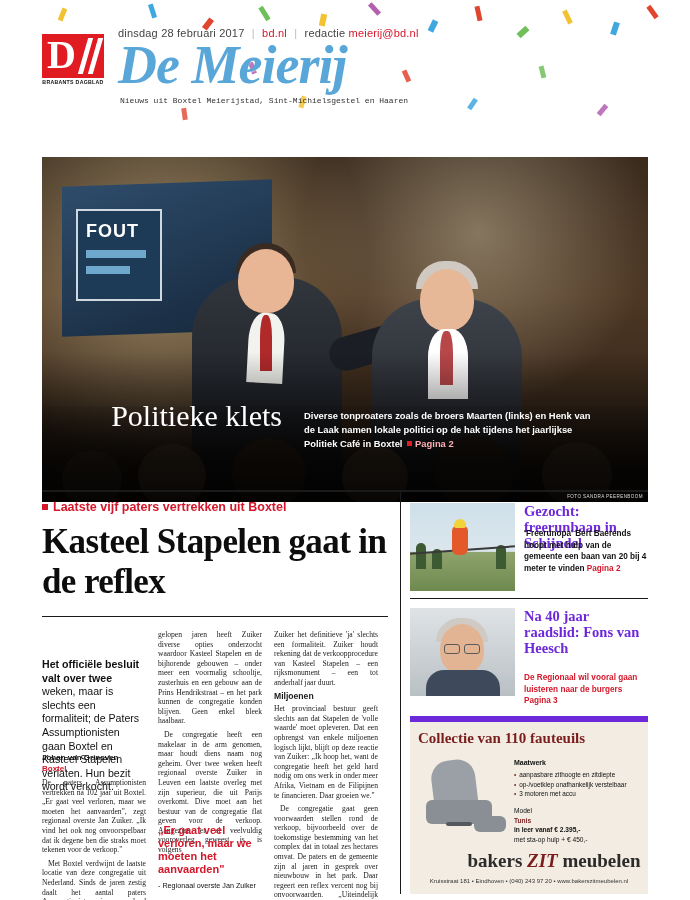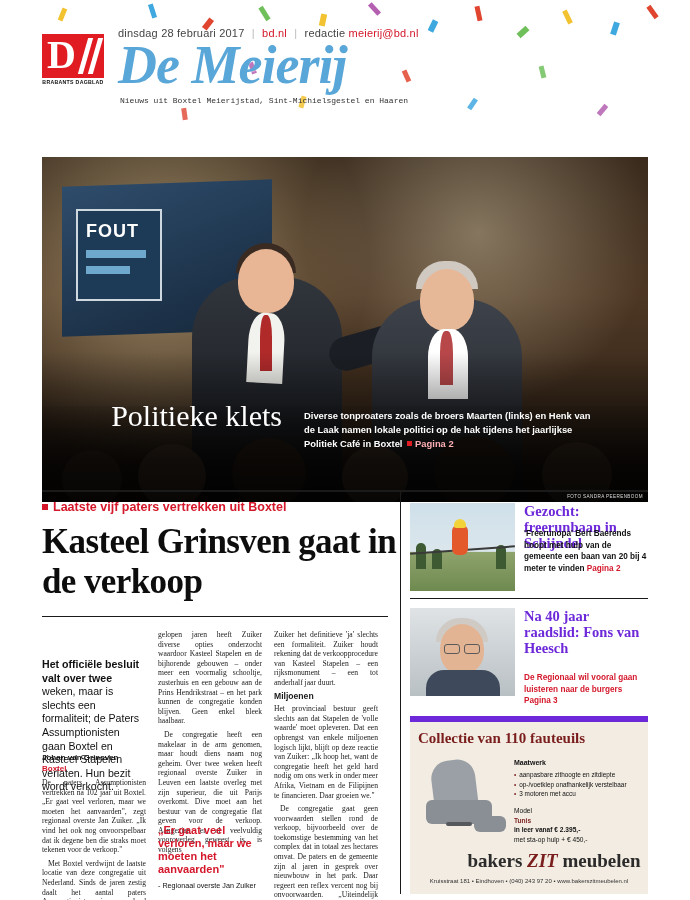--- a/index.html
+++ b/index.html
@@ -222,21 +222,21 @@
   </div>
 
   <div class="rule" style="left:42px; top:490px; width:606px; height:2px;"></div>
   <div class="rule" style="left:400px; top:490px; width:1px; height:404px; background:#1a1a1a;"></div>
   <div class="rule" style="left:410px; top:598px; width:238px; height:1px;"></div>
   <div class="rule" style="left:42px; top:616px; width:346px; height:1px;"></div>
 
   <div class="kicker">
     <span class="sq"></span><span>Laatste vijf paters vertrekken uit Boxtel</span>
   </div>
-  <div class="headline">Kasteel Grinsven gaat in de verkoop</div>
+  <div class="headline">Kasteel Stapelen gaat in de reflex</div>
 
   <div class="lead">
     <span>Het officiële besluit valt over twee</span>
     <span class="grey">weken, maar is slechts een formaliteit; de Paters Assumptionisten gaan Boxtel en Kasteel Stapelen verlaten. Hun bezit wordt verkocht.</span>
   </div>
 
   <div class="byline">
     <div>Johan van Grinsven</div>
     <div class="loc">Boxtel</div>
   </div>

